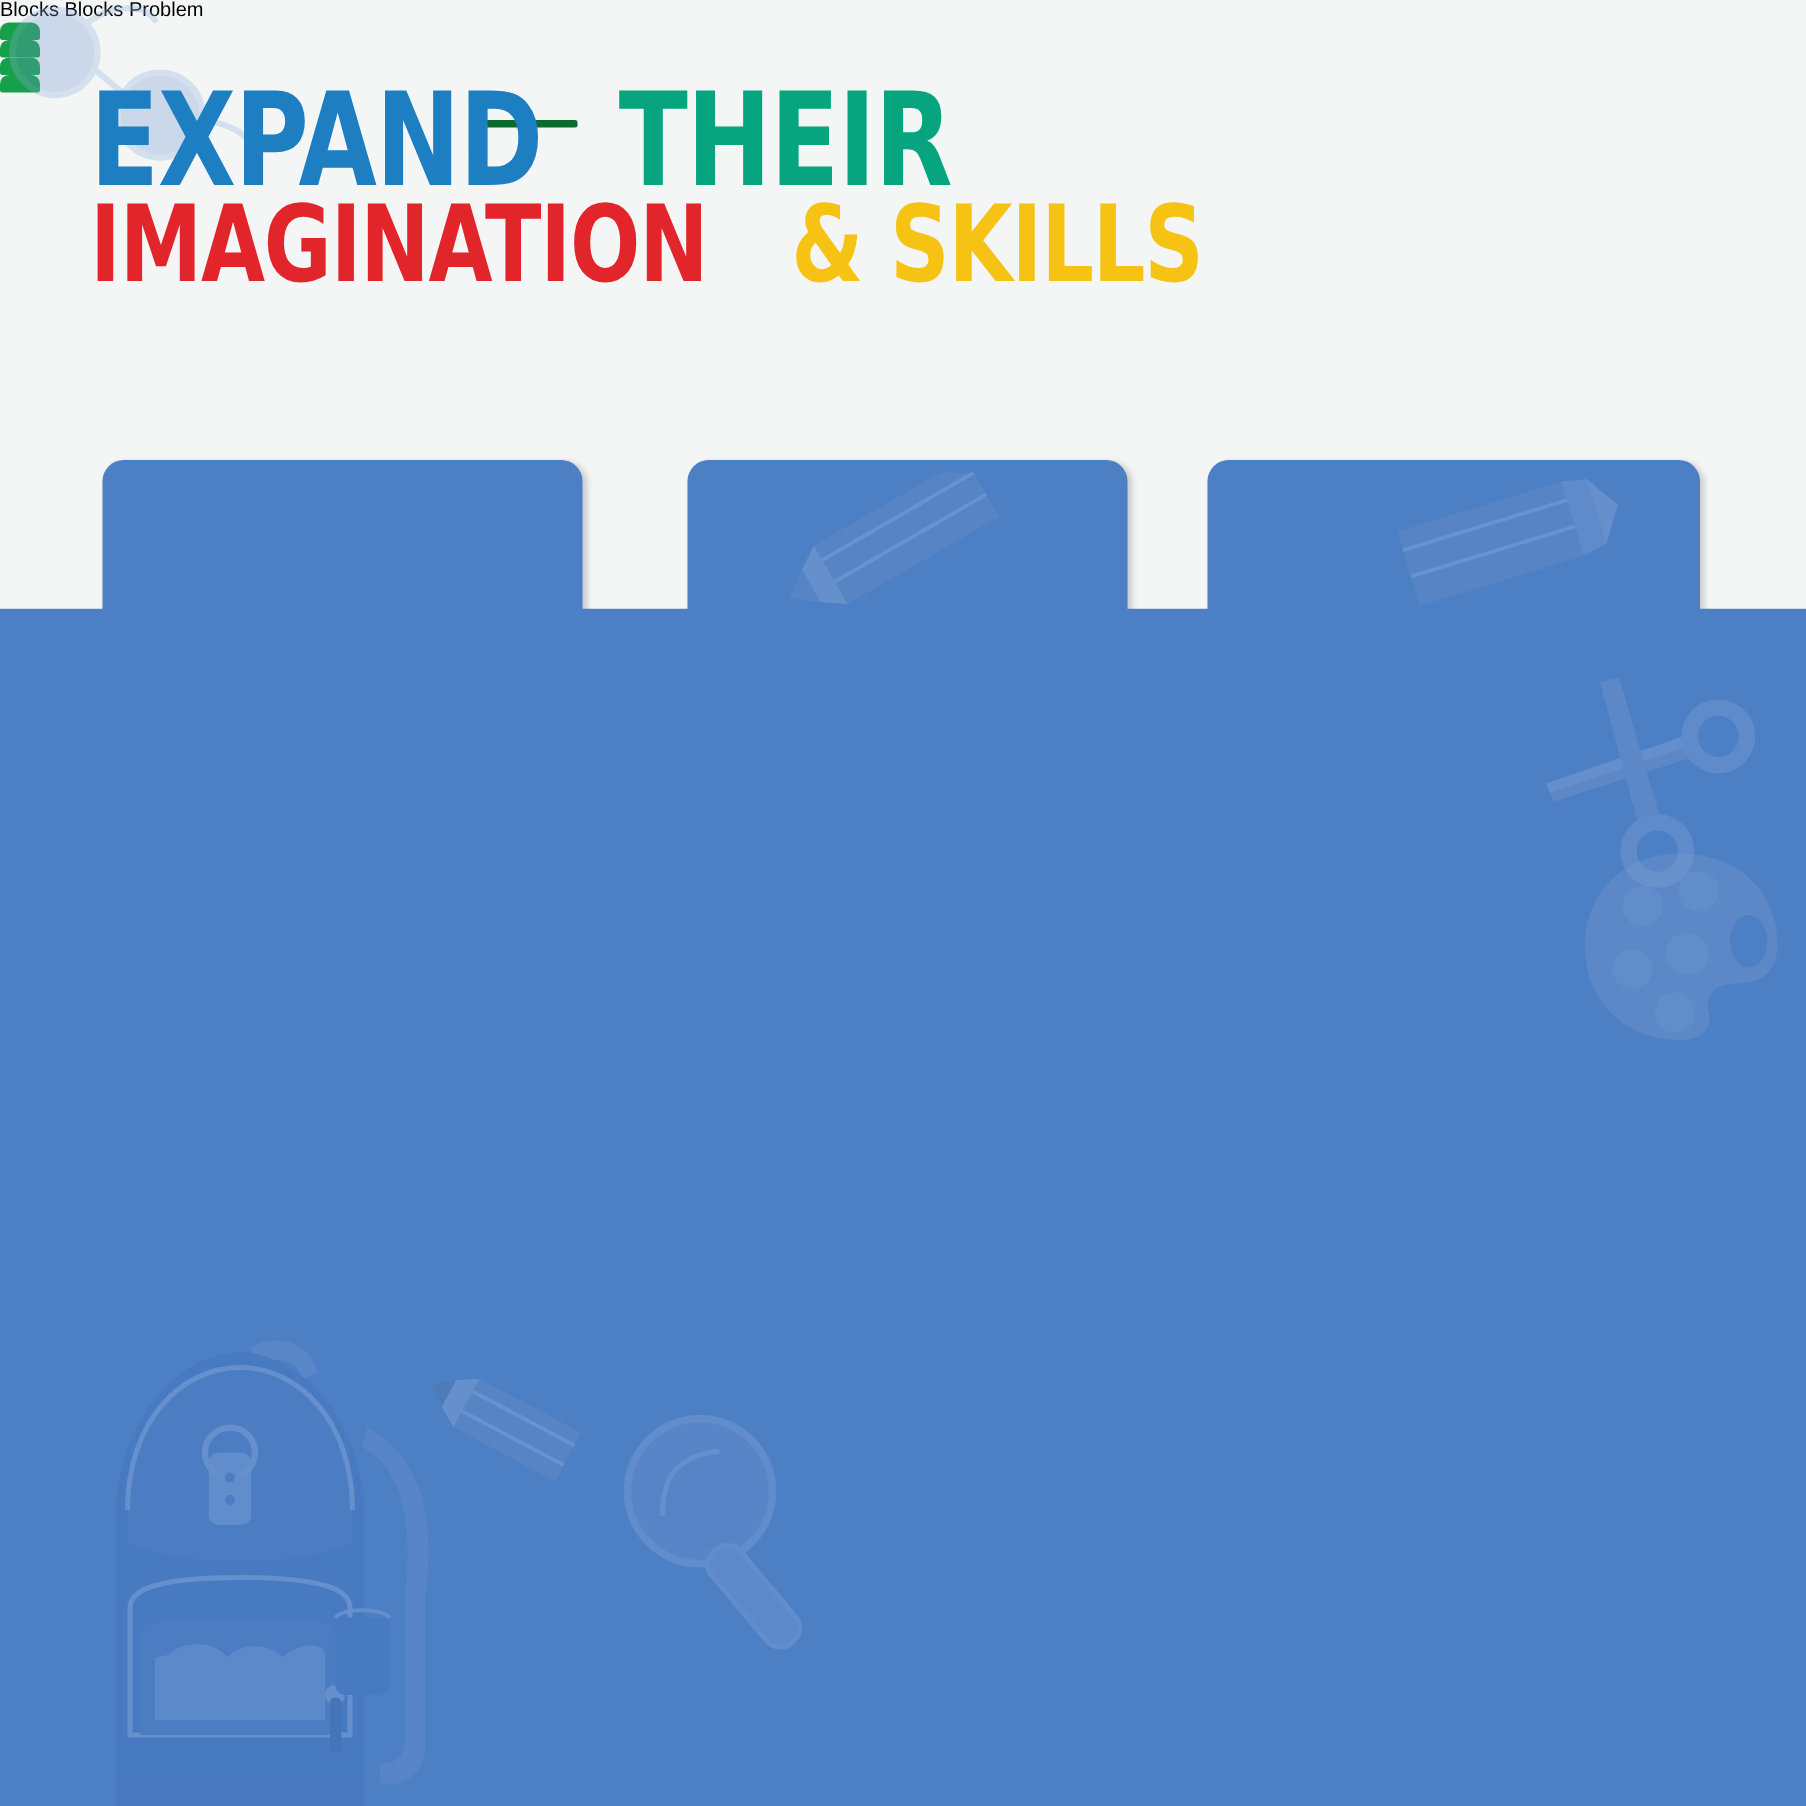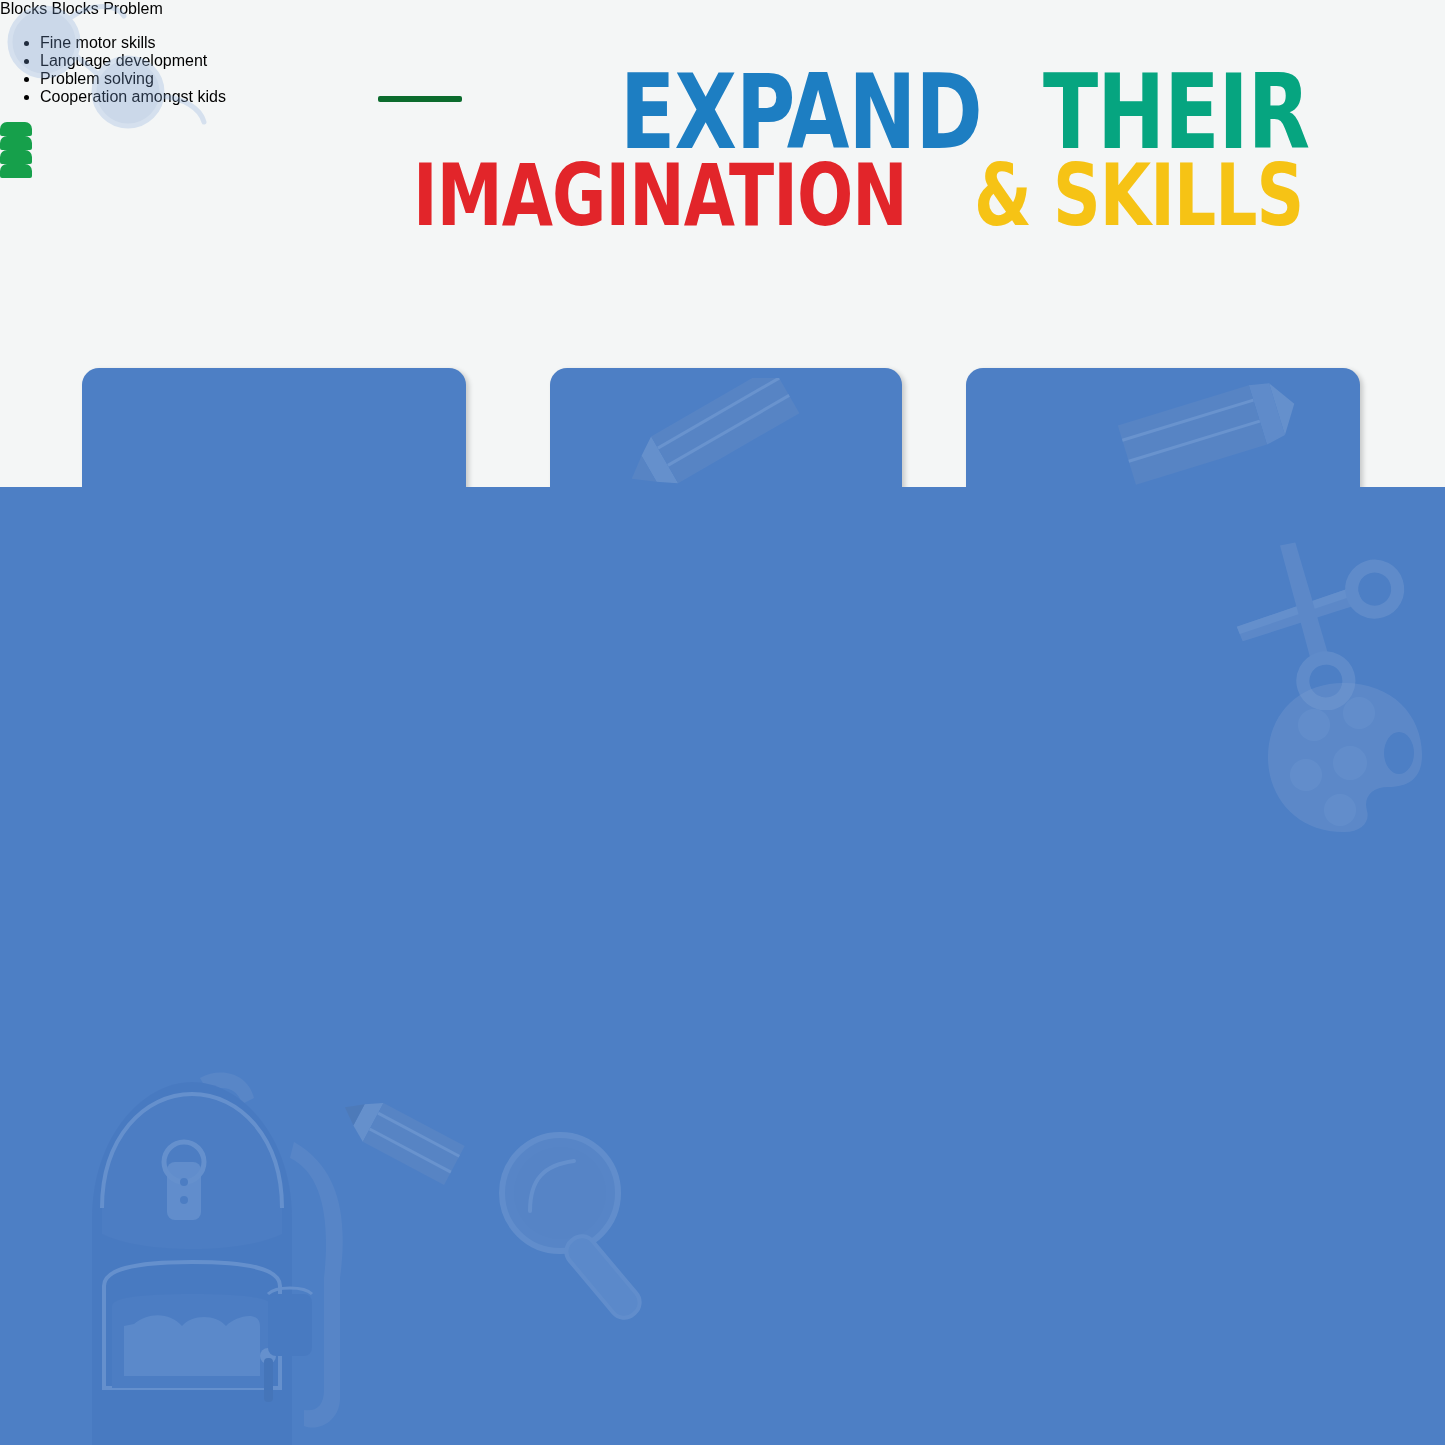--- a/index.html
+++ b/index.html
@@ -19,21 +19,20 @@
     background: #f4f6f6;
   }
 
   
   .headline {
     position: absolute;
     left: 72px;
     top: 78px;
     width: 1260px;
     z-index: 40;
-    text-align: right;
   }
   .headline-line {
     font-family: "DejaVu Sans", sans-serif;
     font-weight: bold;
     letter-spacing: -1px;
     line-height: 0.96;
     white-space: nowrap;
   }
   .hl-1 { font-size: 88px; margin-bottom: 6px; }
   .hl-2 { font-size: 72px; }
@@ -217,26 +216,20 @@
       <span class="hl-word c-red">IMAGINATION</span>
       <span class="hl-word c-yellow">&amp; SKILLS</span>
     </div>
   </div>
 
   <div class="copy">
     <div class="copy-heading">
       <span>Blocks Blocks</span>
       <span>Problem</span>
     </div>
-    <ul class="copy-list">
-      <li>Fine motor skills</li>
-      <li>Language development</li>
-      <li>Problem solving</li>
-      <li>Cooperation amongst kids</li>
-    </ul>
   </div>
 
   <div class="build apple">
 
     <div class="stud" style="left:300px; top:10px;  width:32px; height:14px; background:#16a04b; border-radius:7px 7px 2px 2px;"></div>
     <div class="stud" style="left:340px; top:10px;  width:32px; height:14px; background:#16a04b; border-radius:7px 7px 2px 2px;"></div>
     <div class="stud" style="left:380px; top:10px;  width:32px; height:14px; background:#16a04b; border-radius:7px 7px 2px 2px;"></div>
     <div class="stud" style="left:420px; top:10px;  width:32px; height:14px; background:#16a04b; border-radius:7px 7px 2px 2px;"></div>
 
     <div class="brick g1" style="left:296px; top:22px; width:166px; height:80px;"></div>

